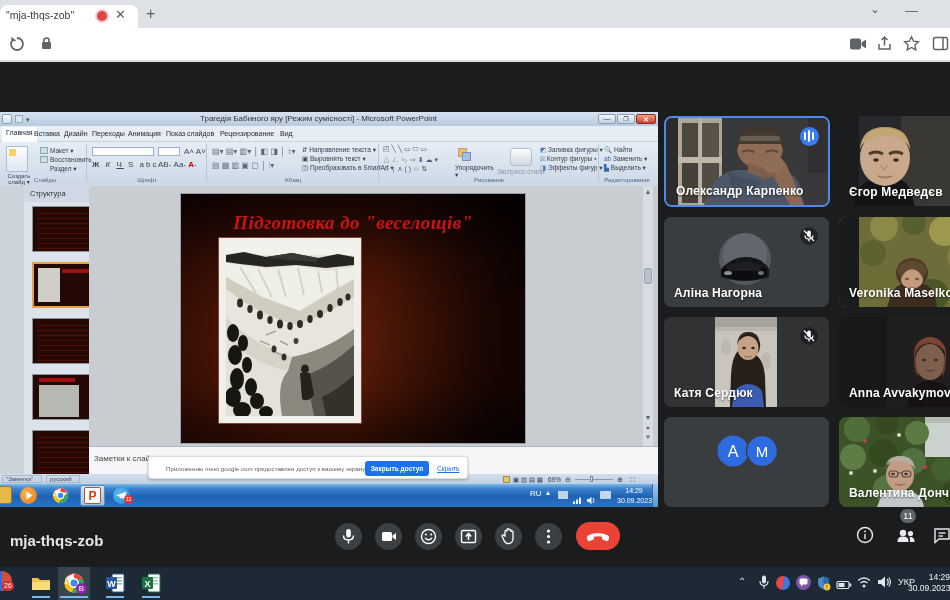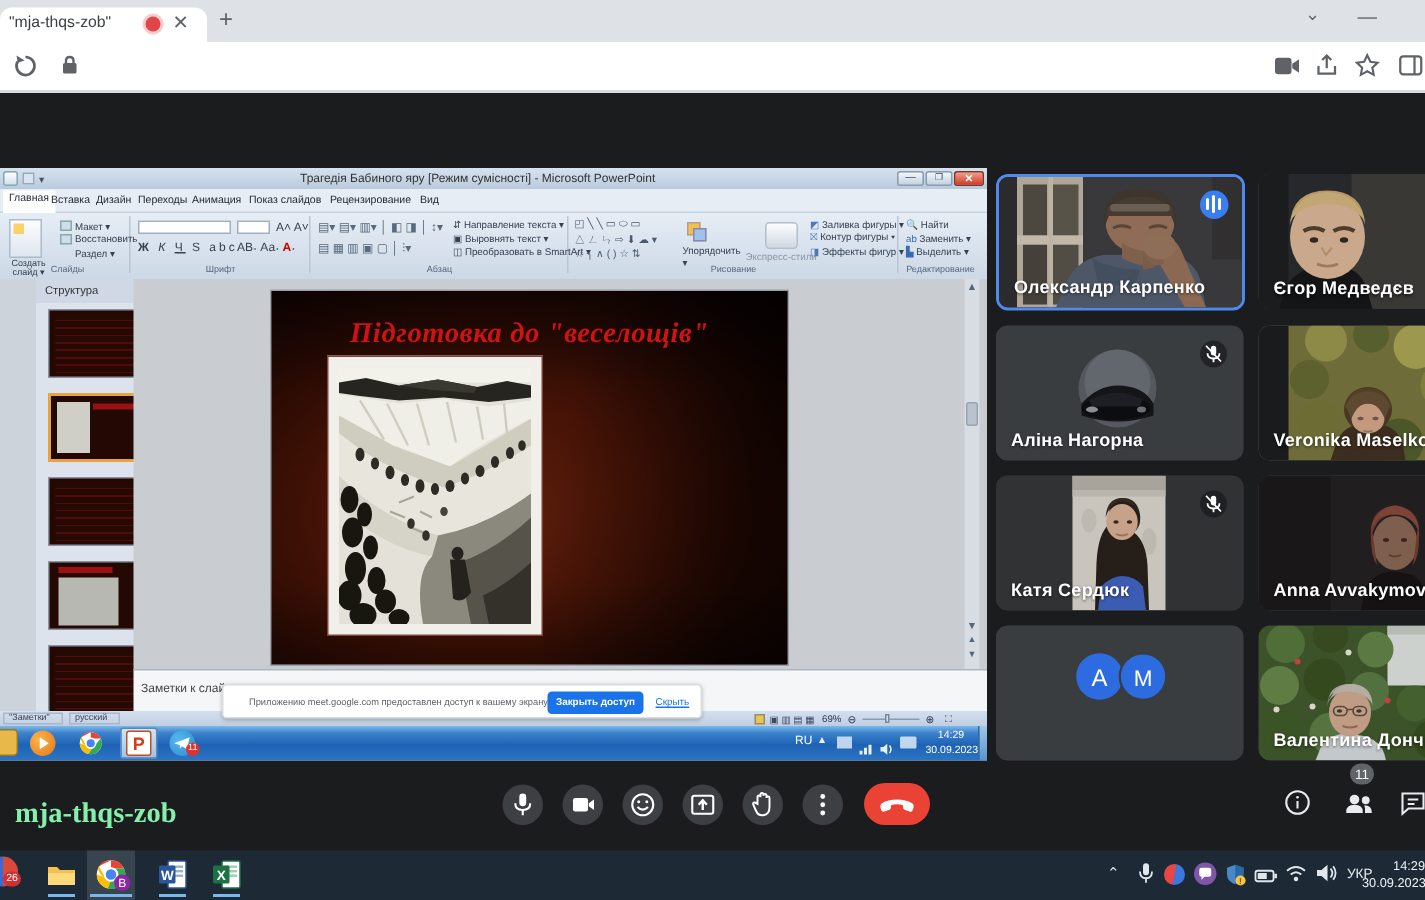--- a/index.html
+++ b/index.html
@@ -94,21 +94,21 @@
 
   
   .tile { width:165px; height:90px; border-radius:8px; background:#3c4043; overflow:hidden; }
   .tname { position:absolute; left:10px; bottom:7px; font-size:12px; font-weight:bold;
      color:#fff; text-shadow:0 1px 2px rgba(0,0,0,.6); letter-spacing:.2px; }
   .micoff { position:absolute; right:11px; top:10px; width:18px; height:18px;
      border-radius:50%; background:rgba(26,27,30,.75); }
 
   
   #botbar { left:0; top:401px; width:950px; height:60px; }
-  #meetcode { left:10px; top:25px; font-size:19px; font-weight:bold; color:#86efac;font-family:Liberation Serif, serif; }
+  #meetcode { left:10px; top:25px; font-size:15px; font-weight:bold; color:#e5e5e5; }
   .cbtn { top:16px; width:27px; height:27px; border-radius:50%; background:#3c4043; }
   #endcall { left:576px; top:15px; width:44px; height:28px; border-radius:14px; background:#ea4335; }
 
   
   #taskbar { left:0; top:567px; width:950px; height:33px; background:#1d2a36; }
   .tbi { top:5px; width:22px; height:22px; }
   .tbline { top:29px; height:2px; background:#76b9f0; }
   #traytext { top:10px; font-size:9px; color:#e8eef2; }
   #clock { left:908px; top:5px; width:42px; font-size:8.5px; color:#eef2f6; text-align:right; line-height:11px; }
 </style>

